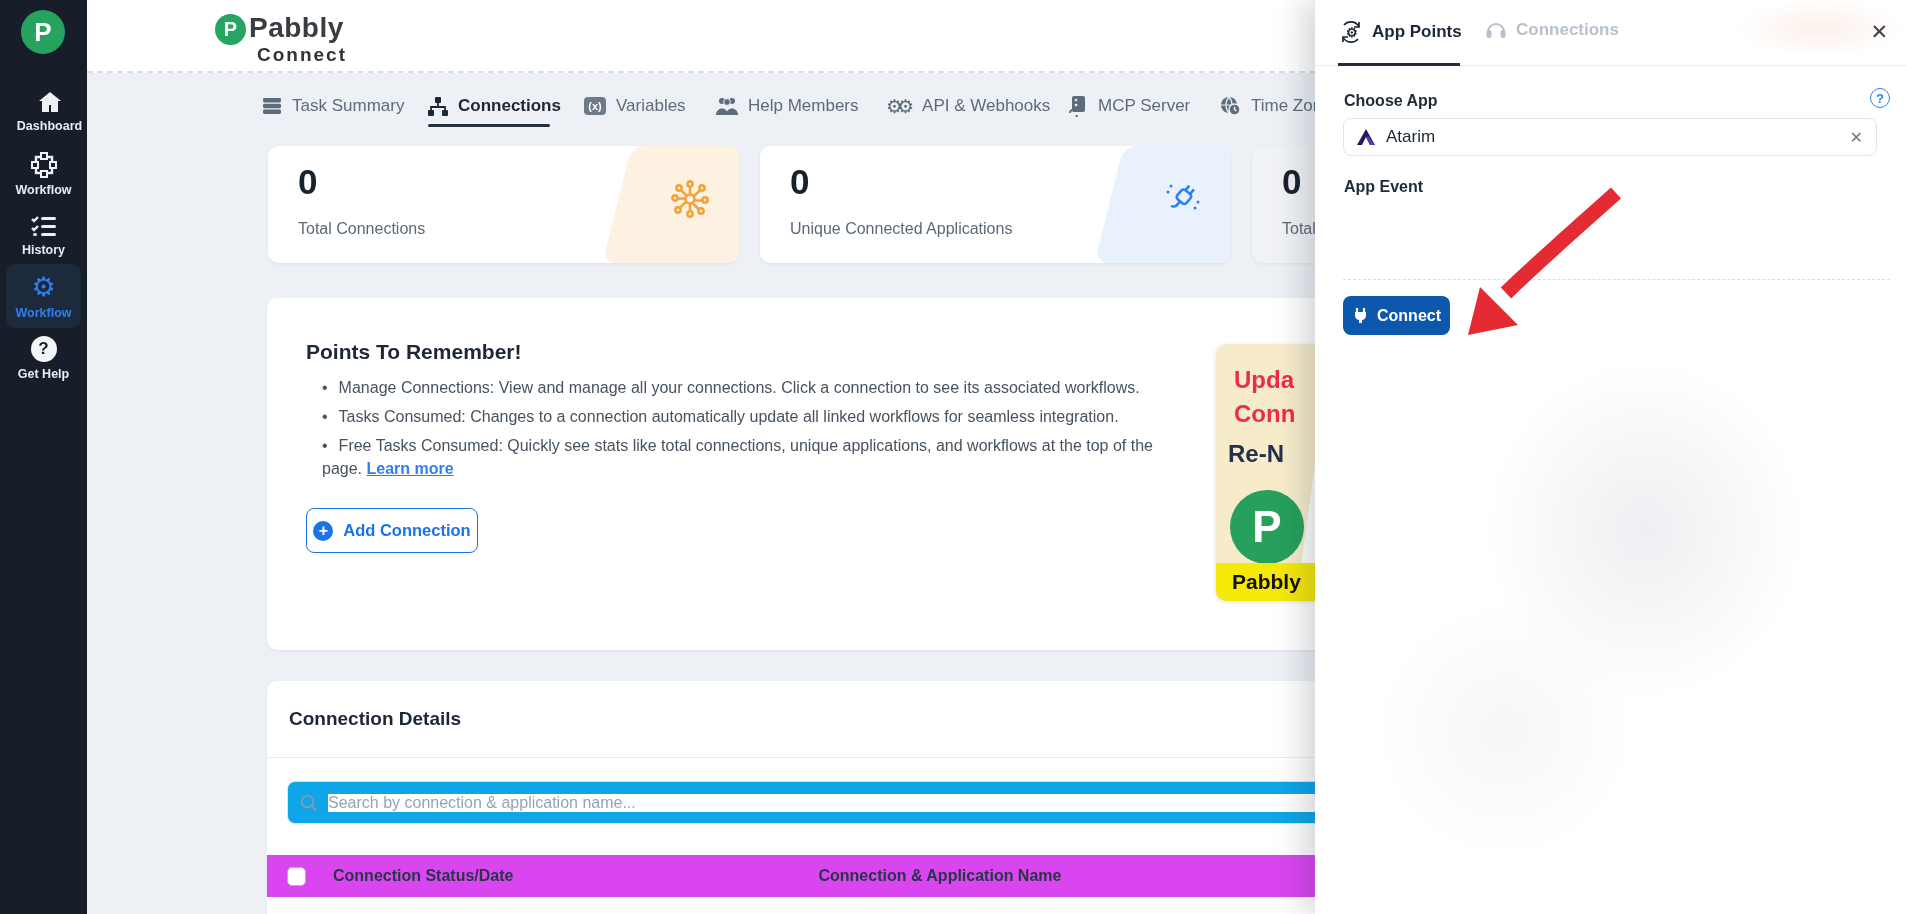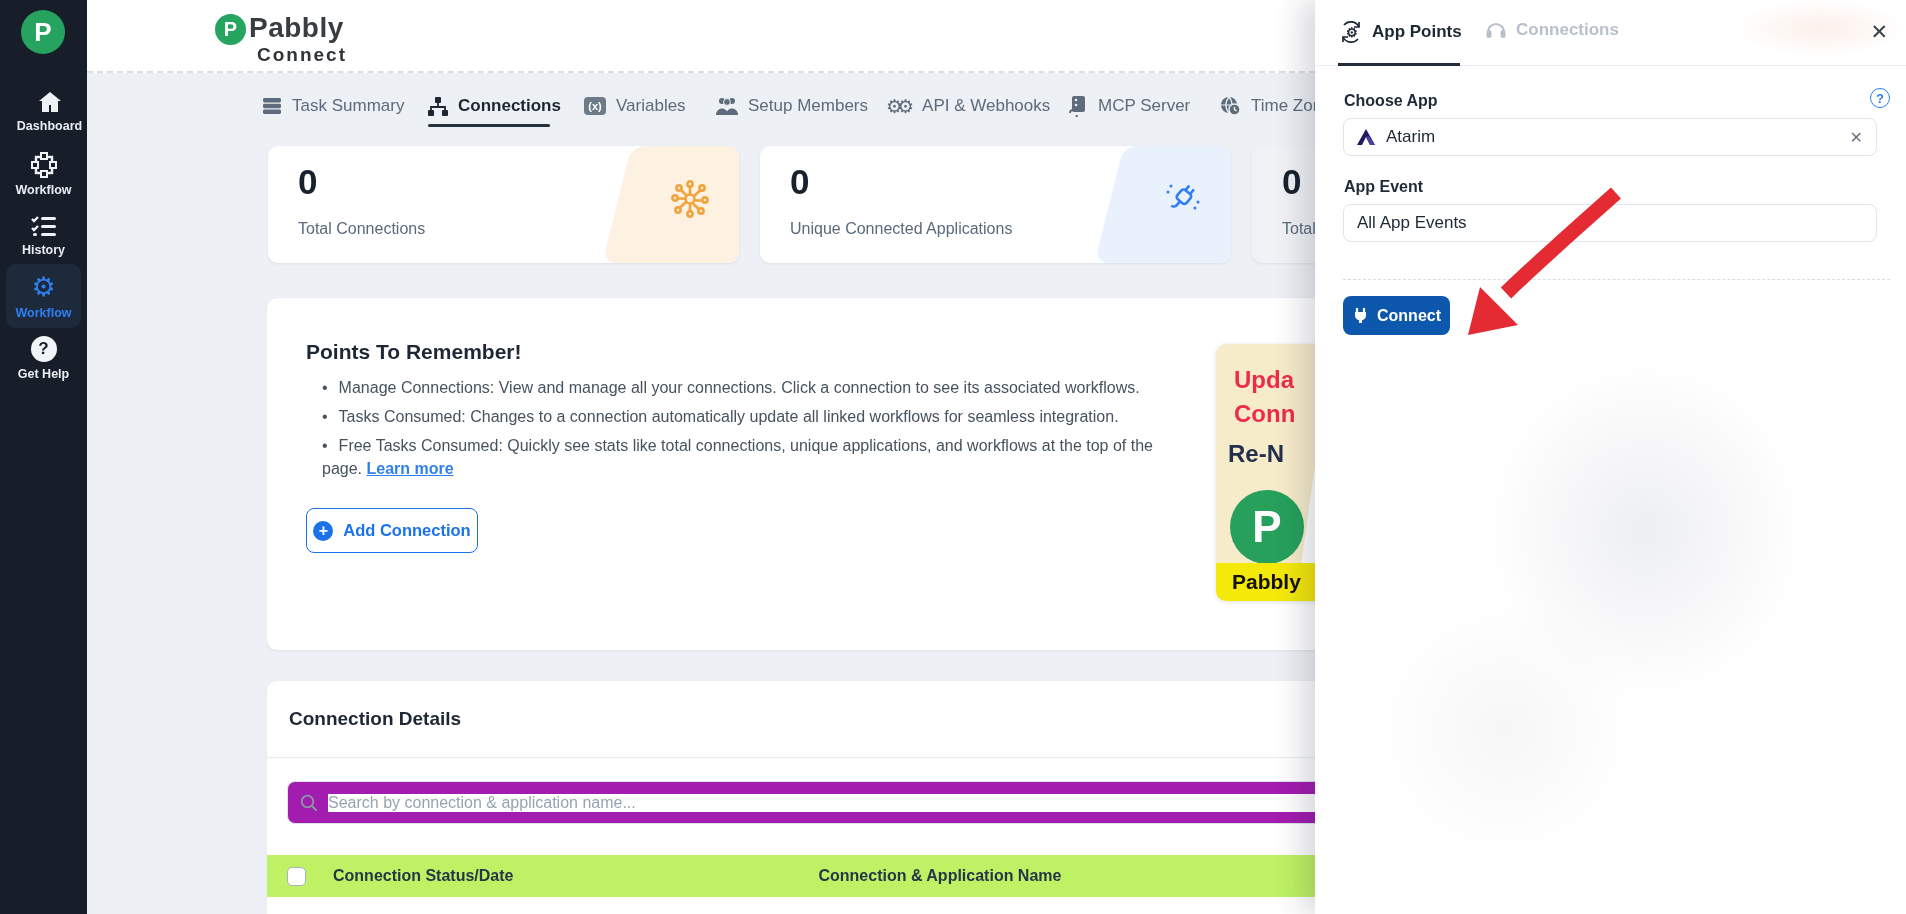--- a/index.html
+++ b/index.html
@@ -64,24 +64,24 @@
     display:flex; align-items:center; justify-content:center; color:#fff; font-size:44px; font-weight:800; }
   #promo .strip { position:absolute; left:0; bottom:0; width:100%; height:38px; background:#f5e90a;
     display:flex; align-items:center; padding-left:16px; font-size:21px; font-weight:800; color:#14100a; }
 
   
   #details-card { left:267px; top:681px; width:1093px; height:240px; background:#fff; border-radius:10px 10px 0 0;
     box-shadow:0 1px 3px rgba(25,39,62,0.07); }
   #details-title { left:289px; top:708px; font-size:19px; font-weight:700; color:#1d2735; }
   #details-divider { left:267px; top:757px; width:1093px; height:1px; background:#e8ecf1; }
   #search-box { left:287px; top:781px; width:1042px; height:43px; border:1px solid #dde3ea; border-radius:8px;
-    background:#a21caf; display:flex; align-items:center; padding:0 12px; gap:10px; }
+    background:#0ea5e9; display:flex; align-items:center; padding:0 12px; gap:10px; }
   #search-box input { border:none; outline:none; flex:1; font-size:16px; color:#2b3a4a; font-family:"Liberation Sans",sans-serif; }
   #search-box input::placeholder { color:#97a3b1; }
-  #thead { left:267px; top:855px; width:1093px; height:42px; background:#bef264; display:flex; align-items:center; }
+  #thead { left:267px; top:855px; width:1093px; height:42px; background:#d946ef; display:flex; align-items:center; }
   .th-check { width:19px; height:19px; border:1.5px solid #a9b4c0; border-radius:5px; background:#fff; margin-left:20px; }
   .th { font-size:16px; font-weight:700; color:#273647; }
 
   
   #panel { left:1315px; top:0; width:591px; height:914px; background:#fff; z-index:30;
     box-shadow:-12px 0 28px rgba(25,35,55,0.18); }
   #panel .warm { position:absolute; right:0; top:0; width:340px; height:140px;
     background:radial-gradient(closest-side at 75% 20%, rgba(250,227,216,0.55), transparent); }
   #panel-header { position:absolute; left:0; top:0; width:591px; height:66px; border-bottom:1px solid #e9edf2; }
   .ptab { position:absolute; top:20px; display:flex; align-items:center; gap:9px; font-size:17px; }
@@ -182,21 +182,21 @@
   <span>Variables</span>
 </div>
 <div class="tab abs" style="left:716px;">
   <svg width="22" height="18" viewBox="0 0 22 18">
     <circle cx="6" cy="4" r="3" fill="#5d6b7a"></circle>
       <circle cx="16" cy="4" r="3" fill="#5d6b7a"></circle>
       <circle cx="11" cy="5" r="3.4" fill="#5d6b7a" stroke="#edf1f5" stroke-width="1"></circle>
     <path d="M0 18c0-4 3-6.5 6-6.5S12 14 12 18z" fill="#5d6b7a"></path>
       <path d="M10 18c0-4 3-6.5 6-6.5s6 2.5 6 6.5z" fill="#5d6b7a"></path>
   </svg>
-  <span>Setup Members</span>
+  <span>Help Members</span>
 </div>
 <div class="tab abs" style="left:886px;">
   <span style="font-size:19px;color:#5d6b7a;letter-spacing:-6px;">⚙⚙</span>
   <span style="margin-left:4px;">API &amp; Webhooks</span>
 </div>
 <div class="tab abs" style="left:1068px;">
   <svg width="20" height="21" viewBox="0 0 20 21">
     <rect x="4" y="0" width="13" height="16" rx="2" fill="#5d6b7a"></rect>
       <circle cx="8" cy="4" r="1.3" fill="#edf1f5"></circle>
       <circle cx="8" cy="9" r="1.3" fill="#edf1f5"></circle>
@@ -331,23 +331,20 @@
   <div class="pinput" style="top:118px;">
     <svg class="atarim-logo" viewBox="0 0 18 16">
       <path d="M9 0L18 16H13L9 8 5 16H0z" fill="#201a5e"></path>
         <path d="M13 16L9 8l2.5-1L18 16z" fill="#4b3fae"></path>
     </svg>
     <span>Atarim</span>
     <span class="clear-x">✕</span>
   </div>
 
   <div class="plabel" style="left:29px; top:178px;">App Event</div>
-  <div class="pinput" style="top:204px;">
-    <span>All App Events</span>
-  </div>
 
   <div id="dash-div"></div>
 
   <button id="connect-btn">
     <svg width="17" height="17" viewBox="0 0 17 17">
       <path d="M5 1v4M12 1v4" stroke="#fff" stroke-width="2.2"></path>
       <path d="M3 5h11v3a5.5 5.5 0 01-4 5.3V16h-3v-2.7A5.5 5.5 0 013 8z" fill="#fff"></path>
     </svg>
     <span class="t">Connect</span>
   </button>

